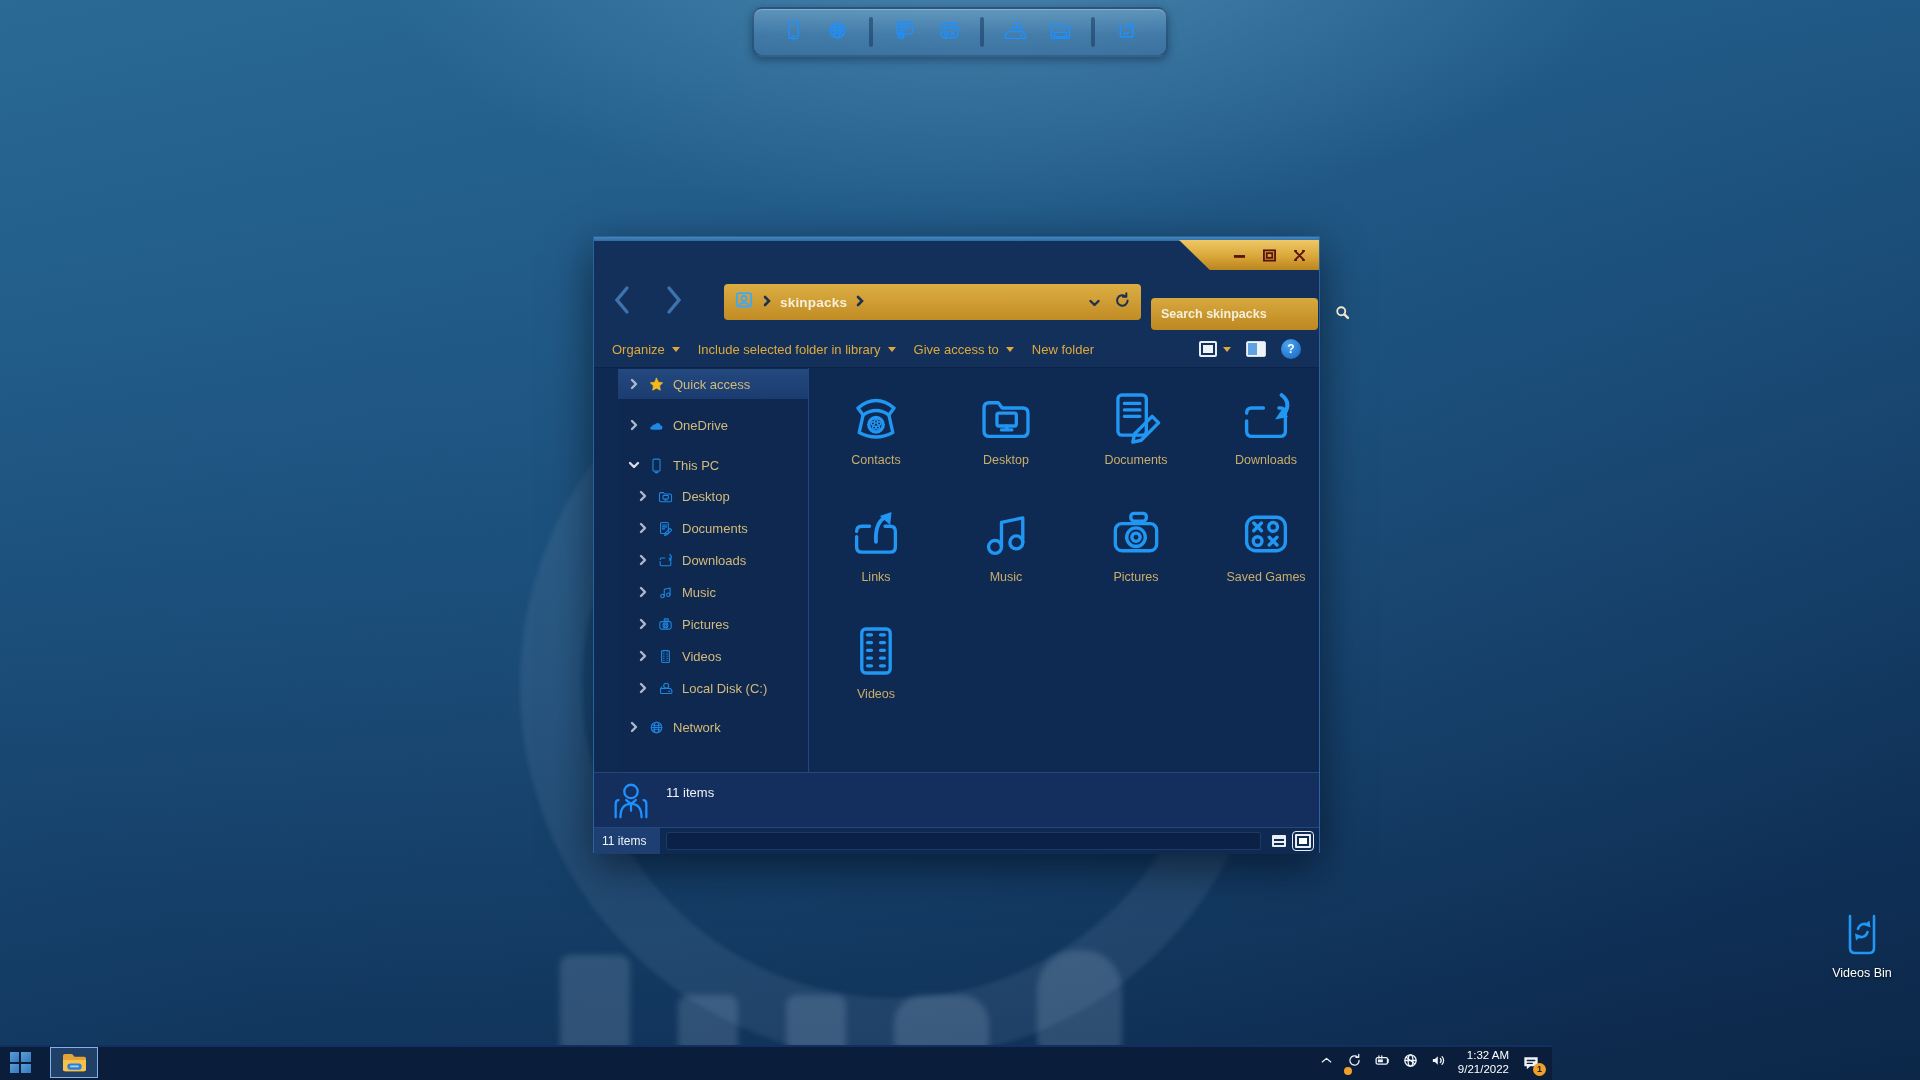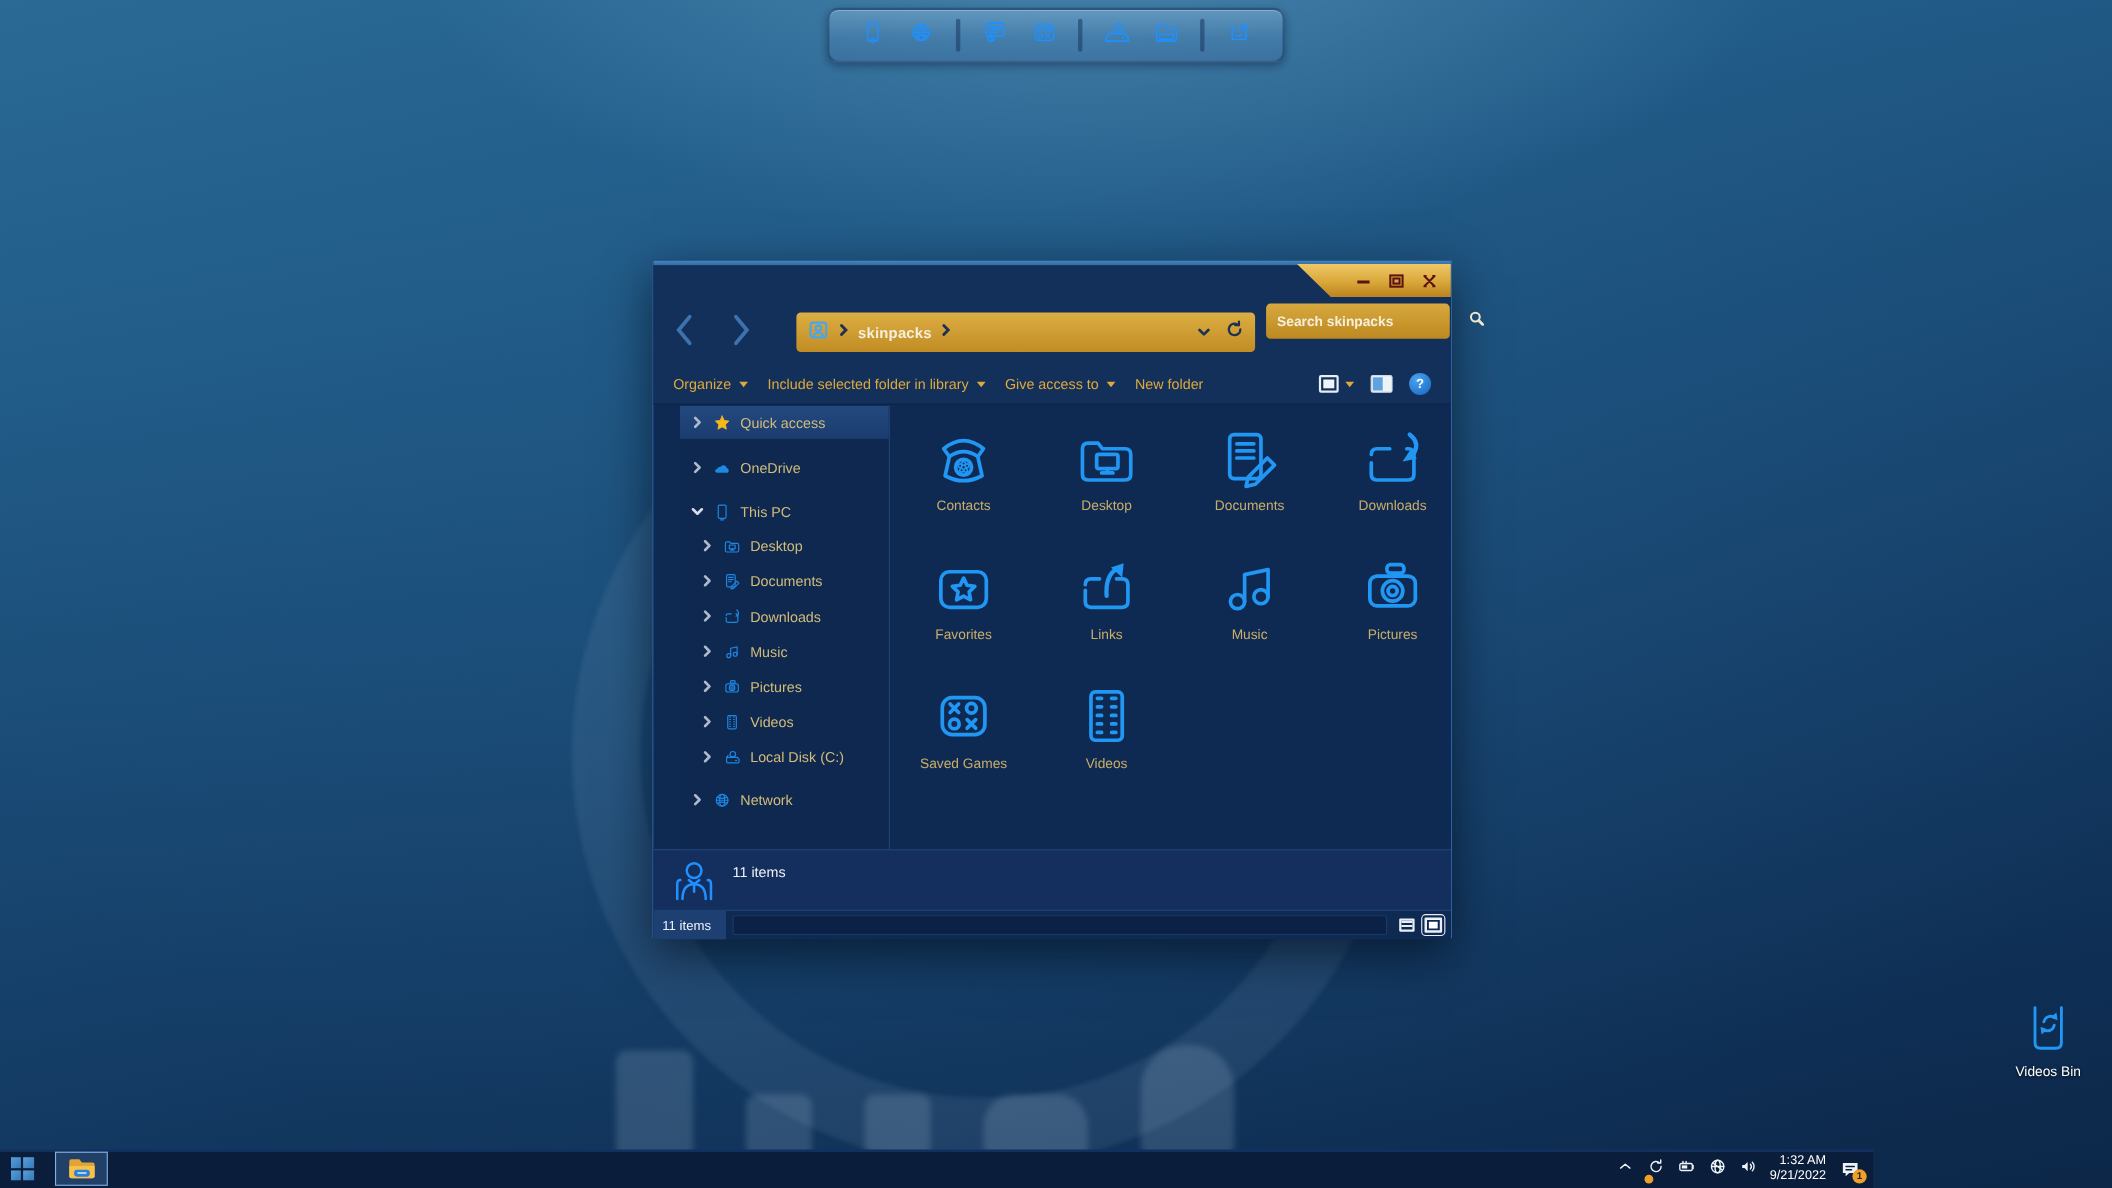--- a/index.html
+++ b/index.html
@@ -49,21 +49,21 @@
   .nav-arrow { position:absolute; top:12px; width:30px; height:34px; }
   .nav-arrow svg { width:100%; height:100%; stroke:#3e72ad; fill:none; stroke-width:3.4; stroke-linecap:round; }
   .addressbar { position:absolute; left:130px; top:13px; width:417px; height:36px;
     background:linear-gradient(180deg,#dcae43,#c18c24); border-radius:4px;
     display:flex; align-items:center; padding:0 10px; gap:8px; }
   .addr-user svg { width:20px; height:20px; stroke:#4aa6e8; fill:none; stroke-width:2.4; }
   .crumb-chev svg { width:10px; height:12px; stroke:#1c3250; fill:none; stroke-width:2.6; stroke-linecap:round; }
   .crumb-label { color:#f6efdc; font-size:13.5px; font-weight:700; letter-spacing:.2px; }
   .addr-right { margin-left:auto; display:flex; align-items:center; gap:14px; }
   .addr-right svg { stroke:#1c3250; fill:none; stroke-width:2.4; stroke-linecap:round; stroke-linejoin:round; }
-  .searchbox { position:absolute; left:557px; top:5px; width:167px; height:32px;
+  .searchbox { position:absolute; left:557px; top:27px; width:167px; height:32px;
     background:linear-gradient(180deg,#d7a93e,#bd8820); border-radius:4px;
     display:flex; align-items:center; padding:0 10px; }
   .searchbox input { flex:1; border:0; outline:0; background:transparent;
     font:600 12.5px "Liberation Sans", sans-serif; color:#f6efdc; }
   .searchbox input::placeholder { color:#f6efdc; opacity:1; }
   .searchbox svg { width:15px; height:15px; stroke:#f0e6cd; fill:none; stroke-width:2.2; stroke-linecap:round; }
 
   
   .toolbar { position:relative; height:37px; background:#123059; display:flex; align-items:center;
     padding:0 18px; gap:18px; border-bottom:1px solid #0c2248; }
@@ -116,21 +116,21 @@
     background:repeating-linear-gradient(180deg,#e8eef5 0 2px, transparent 2px 4px); }
   .thumb-ic { width:16px; height:14px; border:2px solid #e8eef5; background:#fff; border-radius:1px;
     box-shadow:inset 0 0 0 2px #0f2a52; outline:1px solid #e8eef5; outline-offset:2px; }
 
   
   .recycle { position:absolute; left:1812px; top:908px; width:100px; text-align:center; cursor:pointer; }
   .recycle svg { width:48px; height:52px; stroke:#2196f3; fill:none; stroke-width:2.6; stroke-linecap:round; stroke-linejoin:round; }
   .recycle span { display:block; margin-top:2px; color:#fff; font-size:12.5px; text-shadow:0 1px 3px rgba(0,0,0,.8); }
 
   
-  .taskbar { position:absolute; left:0; bottom:0; width:1703px; height:35px;
+  .taskbar { position:absolute; left:0; bottom:0; width:1552px; height:35px;
     background:linear-gradient(180deg,#12305f 0, #12305f 2px, #0a1e3c 2px);
     display:flex; align-items:center; }
   .tb-start { width:40px; height:35px; display:flex; align-items:center; justify-content:center; cursor:pointer; }
   .winlogo { width:21px; height:21px; display:grid; grid-template-columns:1fr 1fr; gap:2px; }
   .winlogo i { background:linear-gradient(135deg,#57a0dc,#3679b8); }
   .tb-explorer { width:48px; height:31px; margin-left:10px; background:rgba(90,145,205,.30);
     border:1px solid #7fb0e6; display:flex; align-items:center; justify-content:center; cursor:pointer; }
   .tb-explorer svg { width:27px; height:23px; }
   .tray { margin-left:auto; display:flex; align-items:center; gap:11px; padding-right:10px; }
   .tray svg { width:17px; height:17px; stroke:#eef3f8; fill:none; stroke-width:1.8; stroke-linecap:round; stroke-linejoin:round; }
@@ -451,27 +451,20 @@
         </div>
         <div class="tile">
           <svg viewBox="0 0 48 48">
               <path d="M9 21 q0-4 4-4 h9 M34 17 h1 q4 0 4 4 v14 q0 4-4 4 H13 q-4 0-4-4 v-8"></path>
               <path d="M36 7 q8 6 2 15" stroke-width="3"></path>
               <path fill="#2196f3" stroke="none" d="M41 24 l-10 2 6-9 Z"></path>
             </svg>
           <span>Downloads</span>
         </div>
 
-        <div class="tile">
-          <svg viewBox="0 0 48 48">
-              <rect x="8" y="13" width="32" height="25" rx="6"></rect>
-              <path d="M24 17.5 l2.4 5 5.5.8 -4 3.9 1 5.5 -4.9-2.6 -4.9 2.6 1-5.5 -4-3.9 5.5-.8 Z"></path>
-            </svg>
-          <span>Favorites</span>
-        </div>
         <div class="tile">
           <svg viewBox="0 0 48 48">
               <path d="M9 22 q0-4 4-4 h6 M31 18 h4 q4 0 4 4 v12 q0 4-4 4 H13 q-4 0-4-4 v-8"></path>
               <path d="M24 30 q-1-14 7-19" stroke-width="3"></path>
               <path fill="#2196f3" stroke="none" d="M27 10 l9-3 -1 10 Z"></path>
             </svg>
           <span>Links</span>
         </div>
         <div class="tile">
           <svg viewBox="0 0 48 48">

